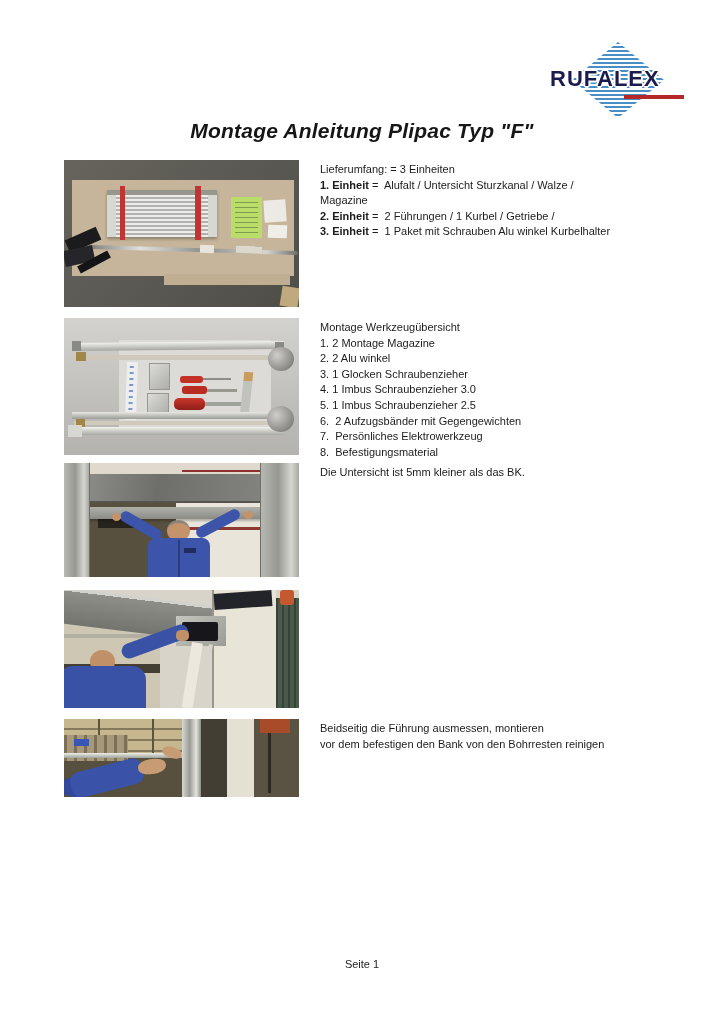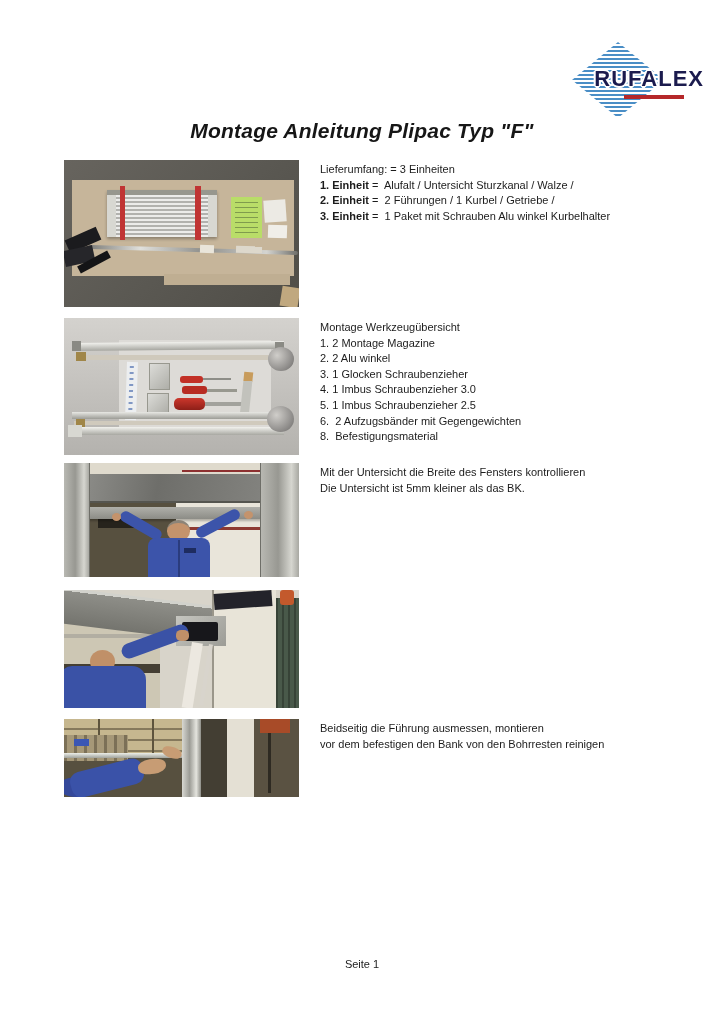--- a/index.html
+++ b/index.html
@@ -10,21 +10,21 @@
   }
 
   
   .logo { position:absolute; top:42px; left:550px; width:154px; height:78px; }
   .logo-diamond {
     position:absolute; left:22px; top:0; width:92px; height:76px;
     clip-path:polygon(50% 0,100% 50%,50% 100%,0 50%);
     background:repeating-linear-gradient(180deg,#4a8ec6 0 2px,#ffffff 2px 4px);
   }
   .logo-text {
-    position:absolute; top:24px; left:0; right:0; text-align:right;
+    position:absolute; top:24px; left:0; right:0; text-align:left;
     font-weight:bold; font-size:22px; letter-spacing:1px; color:#1b1b4e;
     text-shadow:-2px 0 0 #fff,2px 0 0 #fff,0 -2px 0 #fff,0 2px 0 #fff,
                 -1px -1px 0 #fff,1px 1px 0 #fff,-1px 1px 0 #fff,1px -1px 0 #fff;
   }
   .logo-redbar { position:absolute; left:74px; top:53px; width:60px; height:4px; background:#b5282a; }
 
   
   .doc-title {
     position:absolute; top:119px; left:0; width:100%; text-align:center;
     font-size:21px; font-weight:bold; font-style:italic; color:#161616; letter-spacing:.2px;
@@ -71,20 +71,21 @@
     <div style="left:13px;top:98px;width:34px;height:8px;background:#141416;transform:rotate(-28deg)"></div>
     <div style="left:167px;top:37px;width:31px;height:41px;background:#b9dd68">
       <div style="left:4px;top:5px;right:4px;bottom:5px;background:repeating-linear-gradient(180deg,rgba(70,90,50,.5) 0 1px,transparent 1px 5px)"></div>
     </div>
     <div style="left:200px;top:40px;width:22px;height:22px;background:#eceae4;transform:rotate(-4deg)"></div>
     <div style="left:204px;top:65px;width:19px;height:13px;background:#f0eee8;transform:rotate(2deg)"></div>
   </div>
   <div class="text-block" style="top:162px">
     <div class="tline"><span class="b"></span><span>Lieferumfang: = 3 Einheiten</span></div>
     <div class="tline"><span class="b">1. Einheit</span><span> =  Alufalt / Untersicht Sturzkanal / Walze /</span></div>
+    <div class="tline"><span class="b"></span><span>Magazine</span></div>
     <div class="tline"><span class="b">2. Einheit</span><span> =  2 Führungen / 1 Kurbel / Getriebe /</span></div>
     <div class="tline"><span class="b">3. Einheit</span><span> =  1 Paket mit Schrauben Alu winkel Kurbelhalter</span></div>
   </div>
 
   <div class="photo" style="top:318px;height:137px">
     <div style="inset:0;background:linear-gradient(180deg,#d4d2ce,#b4b2ae)"></div>
     <div style="left:55px;top:22px;width:152px;height:92px;background:#dddbd7"></div>
     <div style="left:8px;top:24px;width:212px;height:8px;background:linear-gradient(180deg,#f0f0ec,#a6a6a0);transform:rotate(-0.6deg)"></div>
     <div style="left:8px;top:23px;width:9px;height:10px;background:#8a8a84"></div>
     <div style="left:211px;top:24px;width:9px;height:10px;background:#8a8a84"></div>
@@ -111,20 +112,21 @@
     <div style="left:203px;top:88px;width:27px;height:26px;border-radius:50%;background:radial-gradient(circle at 35% 35%,#d0ceca,#8a8886 70%,#6a6864)"></div>
   </div>
   <div class="text-block" style="top:320px">
     <div class="tline"><span>Montage Werkzeugübersicht</span></div>
     <div class="tline"><span>1. 2 Montage Magazine</span></div>
     <div class="tline"><span>2. 2 Alu winkel</span></div>
     <div class="tline"><span>3. 1 Glocken Schraubenzieher</span></div>
     <div class="tline"><span>4. 1 Imbus Schraubenzieher 3.0</span></div>
     <div class="tline"><span>5. 1 Imbus Schraubenzieher 2.5</span></div>
     <div class="tline"><span>6.  2 Aufzugsbänder mit Gegengewichten</span></div>
+    <div class="tline"><span>7.  Persönliches Elektrowerkzeug</span></div>
     <div class="tline"><span>8.  Befestigungsmaterial</span></div>
   </div>
 
   <div class="photo" style="top:463px;height:114px">
     <div style="inset:0;background:#eae6dc"></div>
     <div style="left:26px;top:0;width:170px;height:11px;background:#dfdacd"></div>
     <div style="left:118px;top:7px;width:78px;height:2px;background:#8d3030"></div>
     <div style="left:26px;top:11px;width:170px;height:29px;background:linear-gradient(100deg,#8a8a86,#6e6e6a 40%,#82827e);border-bottom:2px solid #55554f"></div>
     <div style="left:26px;top:40px;width:86px;height:74px;background:#57503f"></div>
     <div style="left:26px;top:46px;width:86px;height:8px;background:#c9ba98"></div>
@@ -138,21 +140,20 @@
     <div style="left:180px;top:48px;width:9px;height:8px;background:#c4936c;border-radius:50%"></div>
     <div style="left:103px;top:57px;width:23px;height:21px;background:#c4936c;border-radius:50% 50% 46% 46%;border-top:3px solid #8c8478"></div>
     <div style="left:84px;top:75px;width:62px;height:39px;background:#3c54aa;border-radius:8px 8px 0 0">
       <div style="left:30px;top:2px;width:2px;height:37px;background:#2a3c7e"></div>
       <div style="left:36px;top:10px;width:12px;height:5px;background:#1e2c60"></div>
     </div>
     <div style="left:0;top:0;width:26px;height:114px;background:linear-gradient(90deg,#b8b8b2,#989892 45%,#d6d6d0 80%,#a8a8a2);border-right:1px solid #6e6e68"></div>
     <div style="left:196px;top:0;width:39px;height:114px;background:linear-gradient(90deg,#b8b8b2,#989892 45%,#d6d6d0 80%,#a8a8a2);border-left:1px solid #6e6e68"></div>
   </div>
   <div class="text-block" style="top:465px">
-    <div class="tline"><span>Mit der Untersicht die Breite des Fensters kontrollieren</span></div>
     <div class="tline"><span>Die Untersicht ist 5mm kleiner als das BK.</span></div>
   </div>
 
   <div class="photo" style="top:590px;height:118px">
     <div style="inset:0;background:#d8d4ca"></div>
     <div style="left:0;top:14px;width:96px;height:104px;background:#cdc7b4"></div>
     <div style="left:0;top:74px;width:96px;height:9px;background:#453f33"></div>
     <div style="left:8px;top:86px;width:32px;height:10px;background:#2e2a22"></div>
     <div style="left:0;top:44px;width:118px;height:4px;background:#b2aea2"></div>
     <div style="left:-12px;top:-4px;width:200px;height:36px;background:linear-gradient(180deg,#d2d2cc 0 3px,#8e8e88 3px,#74746e);transform:rotate(7deg);transform-origin:left top"></div>

